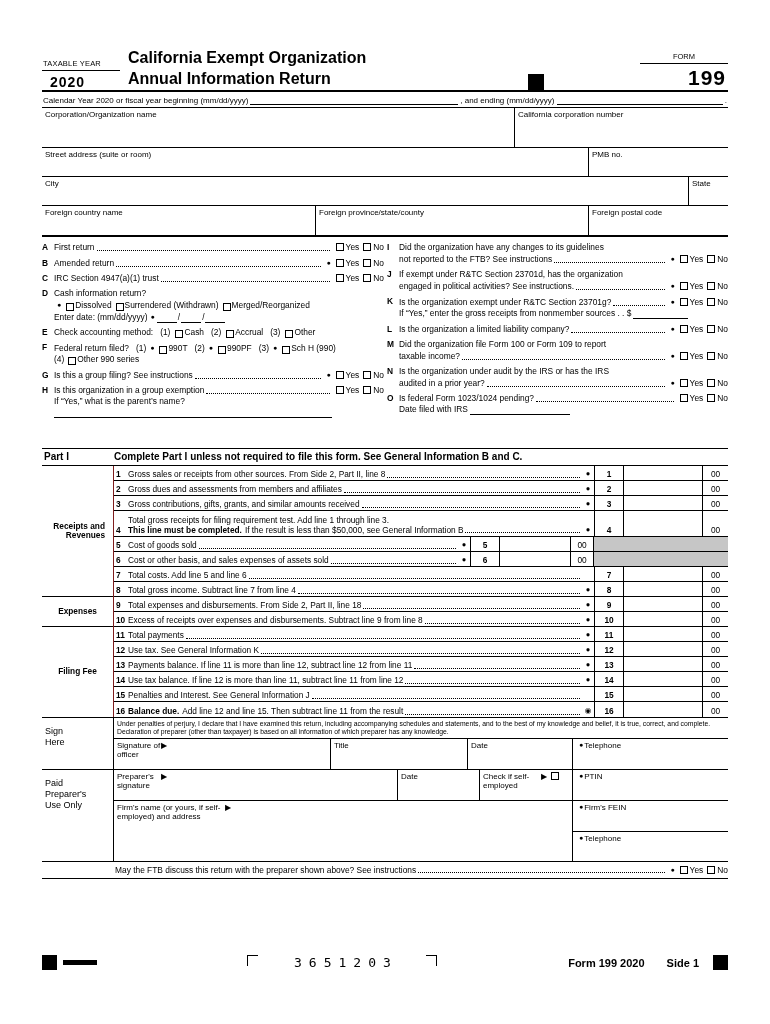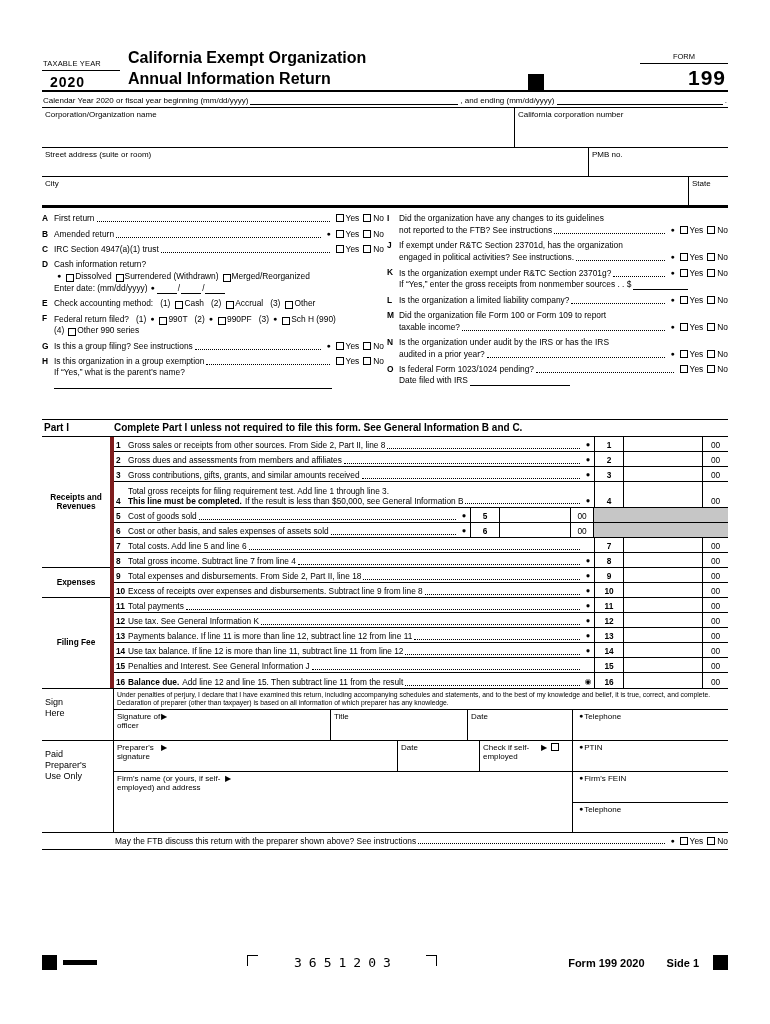--- a/index.html
+++ b/index.html
@@ -49,21 +49,21 @@
 .blt{flex:none;margin:0 1px 0 3px}
 .blt::before{content:"●";font-size:7px;vertical-align:1px}
 .onum{margin:0 1px 0 7px;flex:none}
 .ul{display:inline-block;border-bottom:1px solid #000;height:10px;flex:none}
 .w20{width:20px;margin:0 1px}.w55{width:55px;margin-left:2px}.w100{width:100px;margin-left:2px}
 .hline{border-bottom:1px solid #000;height:11px;width:278px}
 
 .p1h{display:flex;font-size:10px;font-weight:bold;border-bottom:1px solid #000;padding:2px 0 3px 2px}
 .plab{width:70px;flex:none}
 .p1b{display:flex;font-size:8.3px;border-bottom:1px solid #000}
-.pg{width:72px;flex:none;border-right:4px solid #7f1d1d;font-weight:bold;text-align:center}
+.pg{width:72px;flex:none;border-right:1px solid #7f1d1d;font-weight:bold;text-align:right}
 .pg>div{display:flex;align-items:center;justify-content:center;line-height:9.5px;padding:0 8px}
 .g1{height:131px;border-bottom:1px solid #000}
 .g2{height:30px;border-bottom:1px solid #000}
 .g3{height:90px}
 .prs{flex:1;min-width:0}
 .prow{display:flex;align-items:flex-end;height:15px;border-bottom:1px solid #000}
 .prs .prow:last-child{border-bottom:none}
 .tall{height:26px}
 .pn{width:14px;flex:none;font-weight:bold;padding:0 0 1px 2px}
 .ptx{flex:none;white-space:nowrap;padding-bottom:1px}
@@ -149,20 +149,25 @@
       <div class="idc w214"><span>California corporation number</span></div>
     </div>
     <div class="idr h29">
       <div class="idc grow"><span>Street address (suite or room)</span></div>
       <div class="idc w140"><span>PMB no.</span></div>
     </div>
     <div class="idr h29">
       <div class="idc grow"><span>City</span></div>
       <div class="idc w40"><span>State</span></div>
     </div>
+    <div class="idr h29 last">
+      <div class="idc w273"><span>Foreign country name</span></div>
+      <div class="idc grow"><span>Foreign province/state/county</span></div>
+      <div class="idc w140"><span>Foreign postal code</span></div>
+    </div>
   </div>
 
   <div class="qs">
     <div class="qcl">
 
       <div class="q">
         <span class="ql">A</span>
         <span class="nw">First return</span>
         <span class="ldr"></span>
         <span class="yn"><span class="cb"></span><span class="ynl">Yes</span><span class="cb"></span><span class="ynl">No</span></span>

